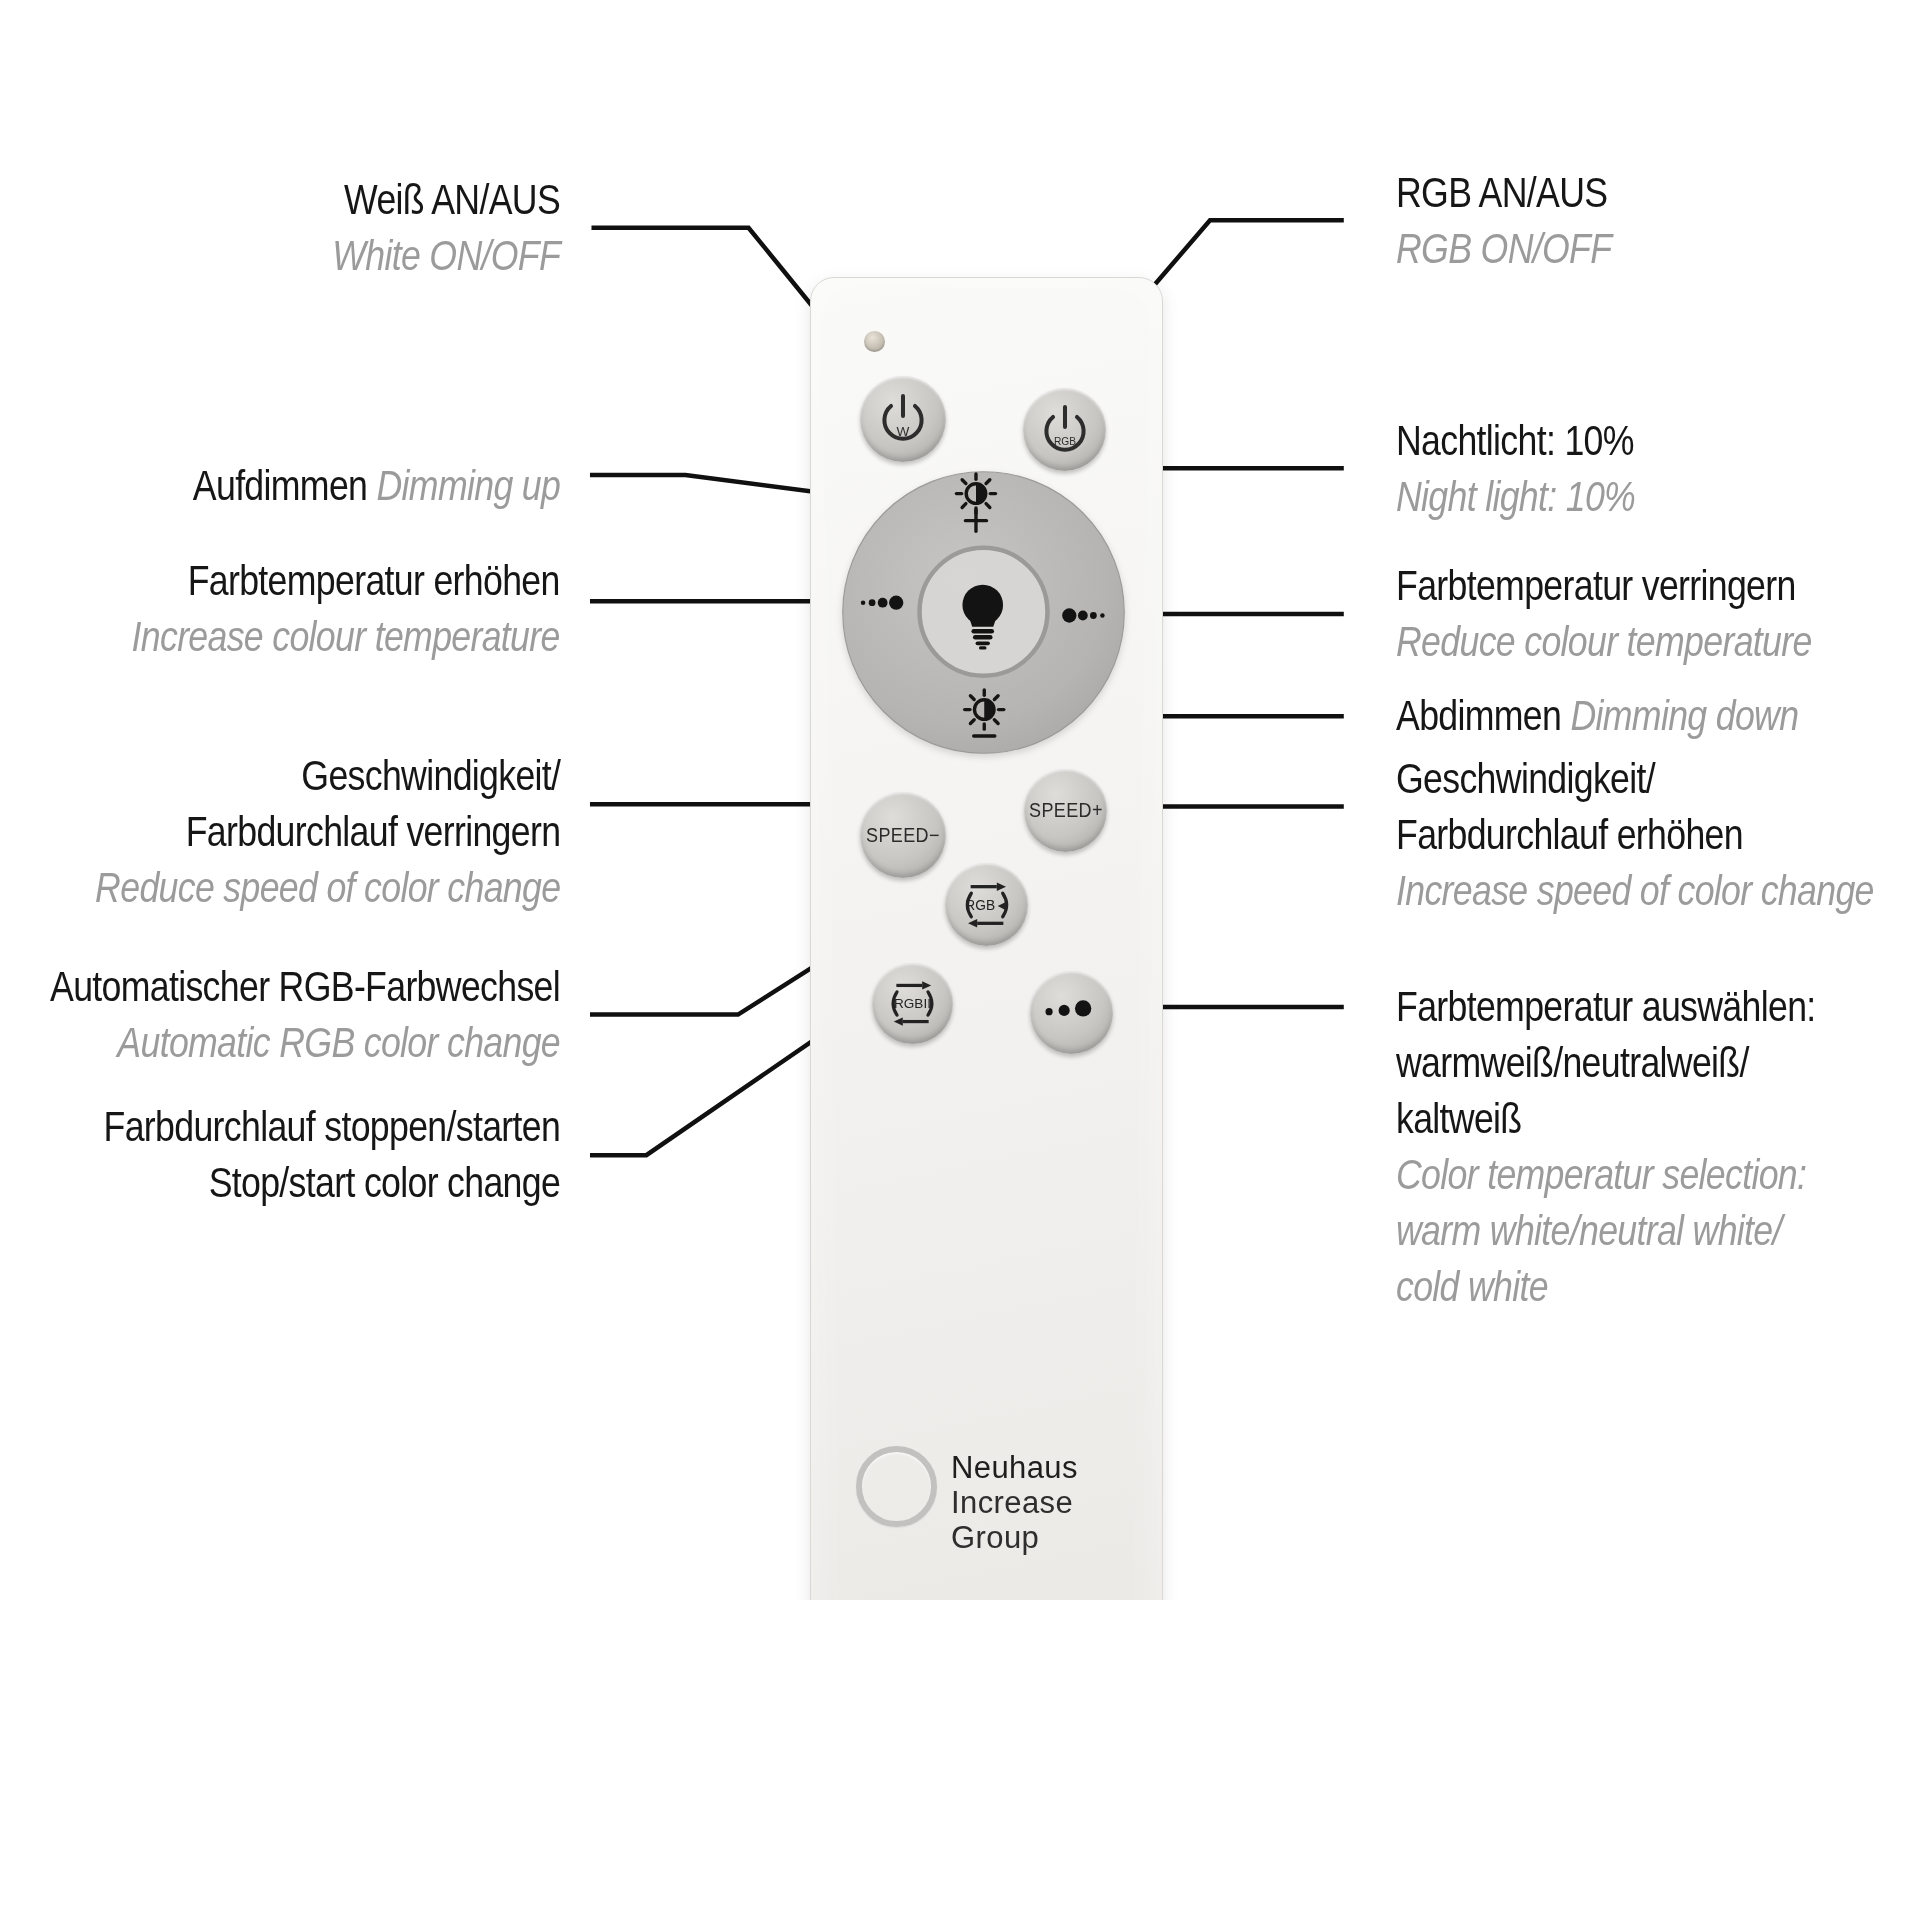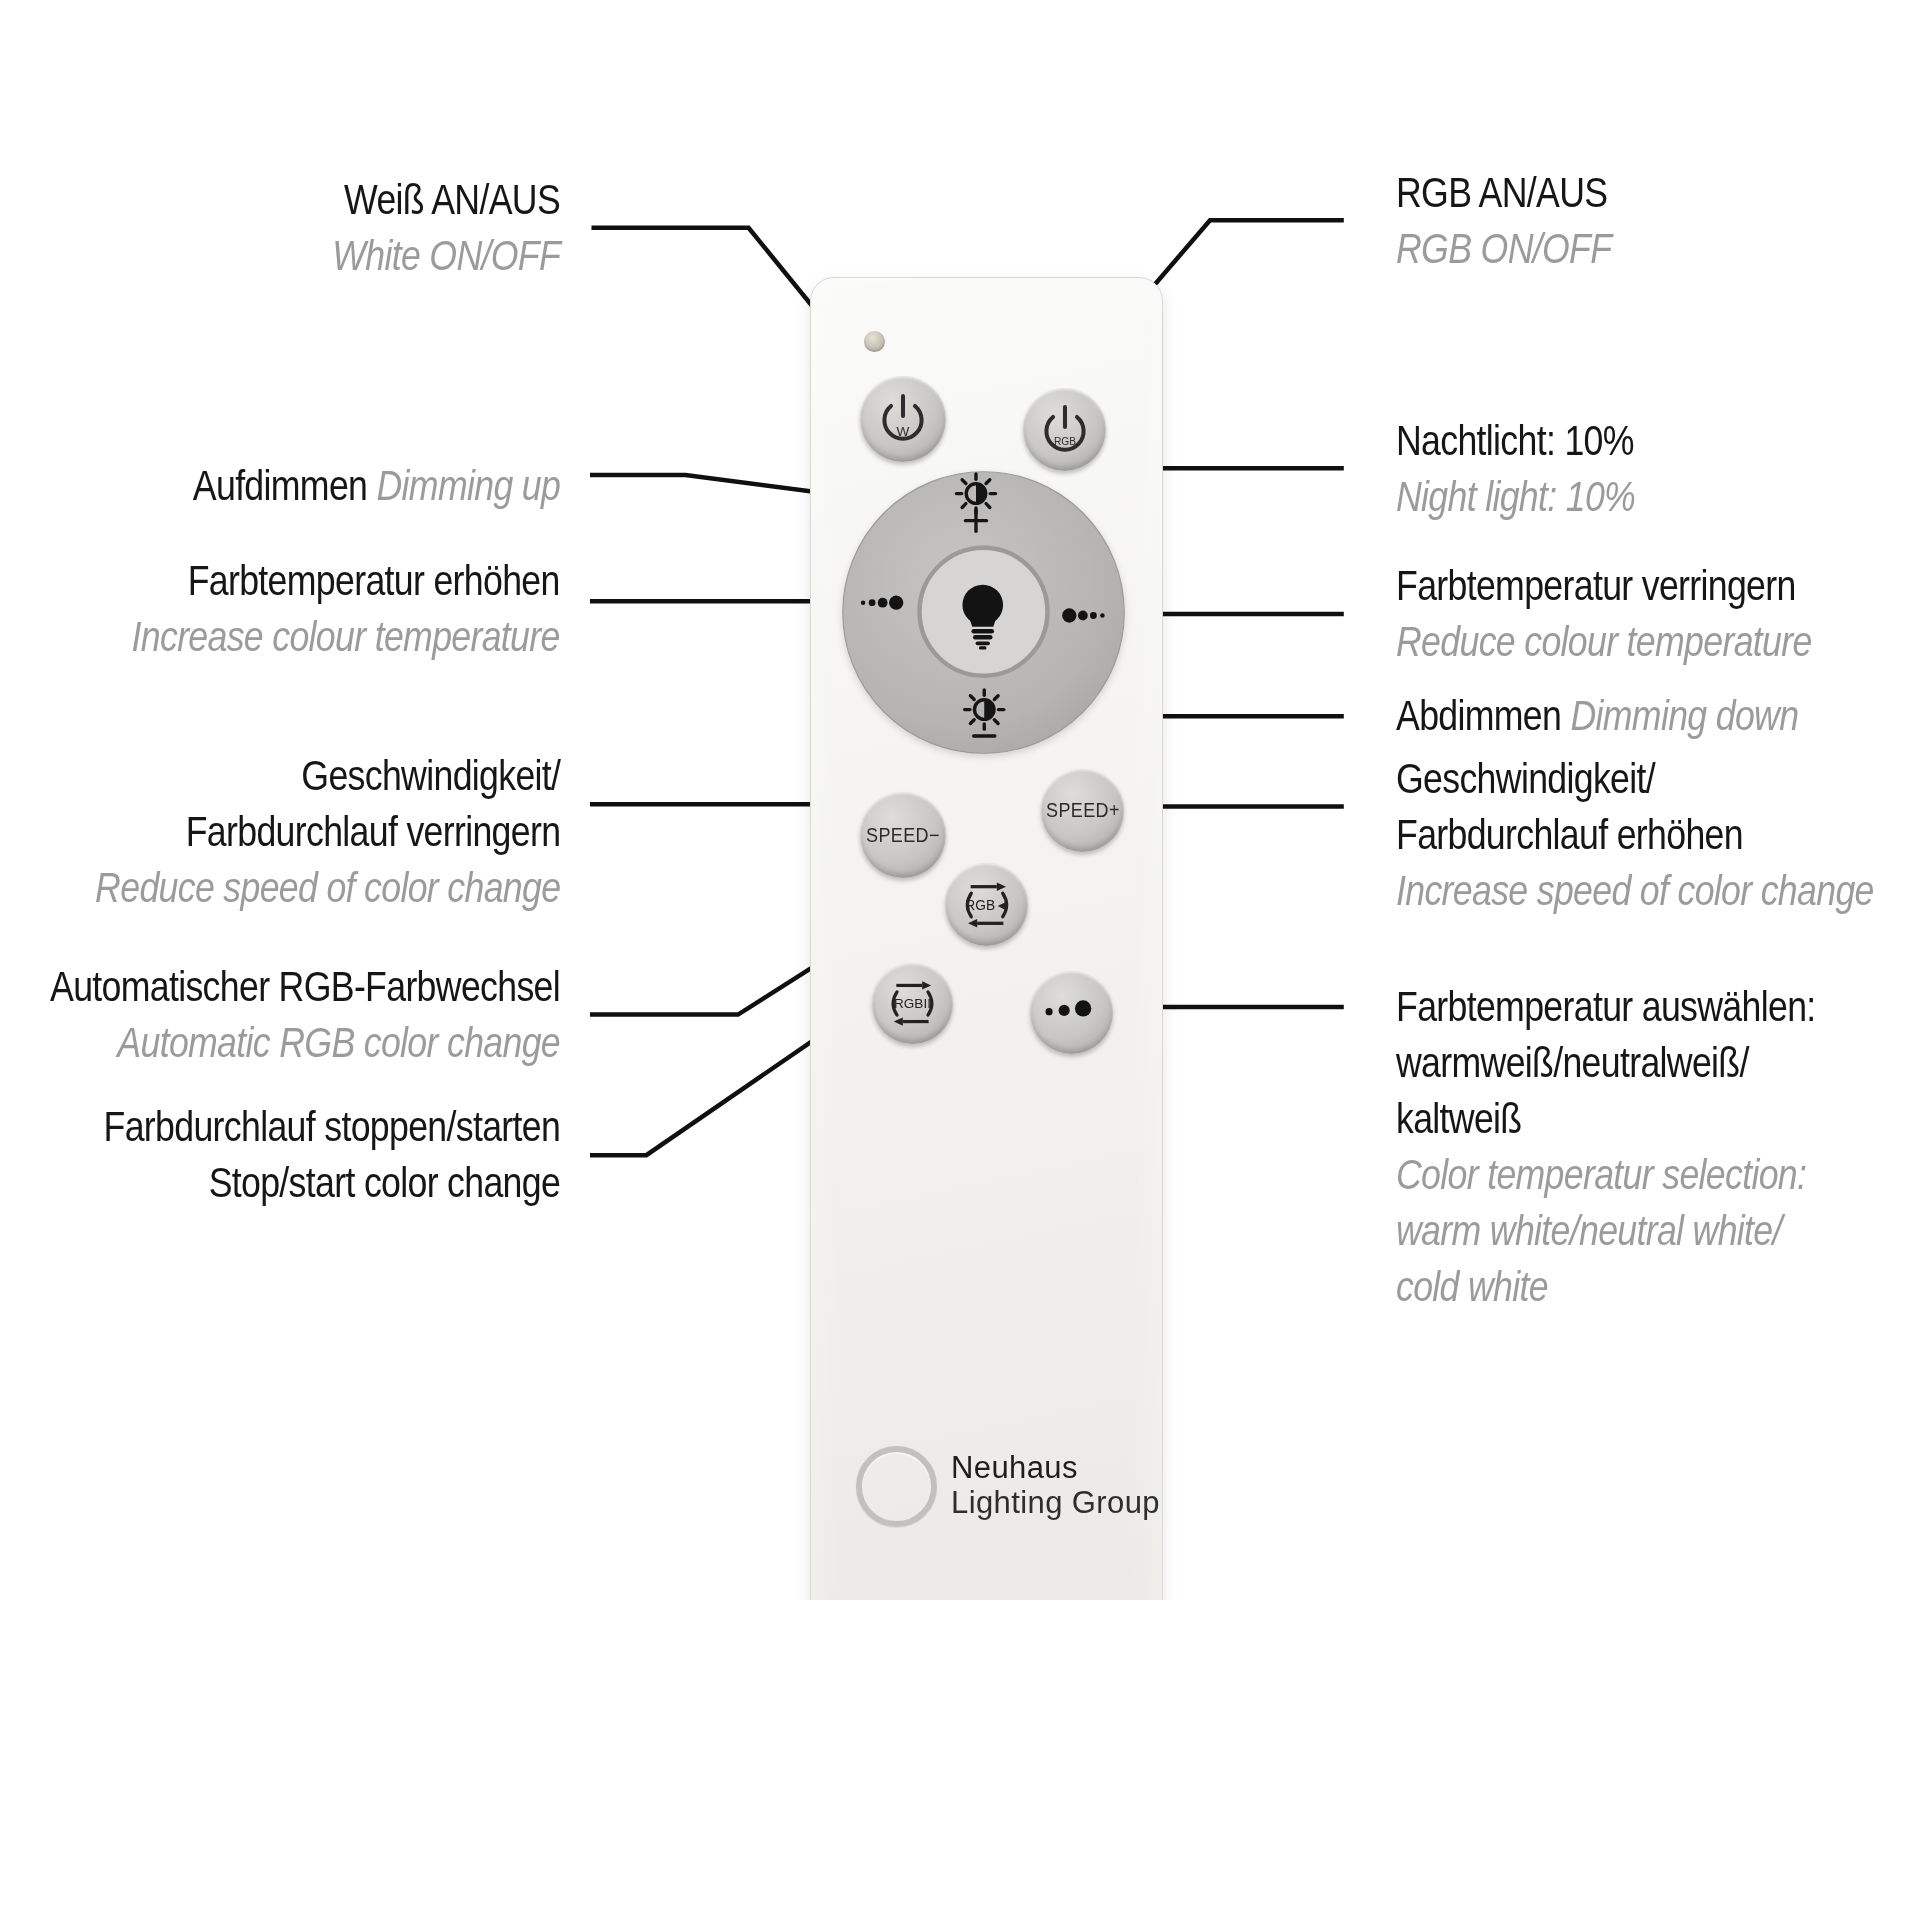--- a/index.html
+++ b/index.html
@@ -216,21 +216,21 @@
           <g transform="translate(189,352)">
             <line x1="-14" y1="0" x2="14" y2="0"></line>
           </g>
         </g>
       </svg>
     </div>
 
     <button class="rbtn" style="left:49px;top:514px;width:86px;height:86px">
       <span class="speed-label">SPEED−</span>
     </button>
-    <button class="rbtn" style="left:230px;top:491px;width:83px;height:83px">
+    <button class="rbtn" style="left:213px;top:491px;width:83px;height:83px">
       <span class="speed-label">SPEED+</span>
     </button>
 
     <button class="rbtn" style="left:134px;top:585px;width:83px;height:83px">
       <svg viewBox="0 0 110 110" width="72" height="72" stroke="#222222" fill="#222222">
         <line x1="30" y1="27" x2="70" y2="27" stroke-width="5"></line>
         <polygon points="70,20.5 84,27 70,33.5" stroke="none"></polygon>
         <line x1="80" y1="83" x2="40" y2="83" stroke-width="5"></line>
         <polygon points="40,76.5 26,83 40,89.5" stroke="none"></polygon>
         <path d="M 31 37 Q 19 55 31 73" fill="none" stroke-width="5" stroke-linecap="round"></path>
@@ -255,18 +255,18 @@
       <svg viewBox="0 0 110 110" width="72" height="72" fill="#131313">
         <circle cx="20" cy="53" r="5.5"></circle>
           <circle cx="43" cy="51" r="8.5"></circle>
           <circle cx="72" cy="48" r="12.5"></circle>
       </svg>
     </button>
 
     <div class="logo-ring"></div>
     <div class="logo-text">
       <div class="logo-line1">Neuhaus</div>
-      <div class="logo-line2">Lighting Group</div>
+      <div class="logo-line2">Increase Group</div>
     </div>
 
   </div>
 </div>
 
 
 </body></html>

